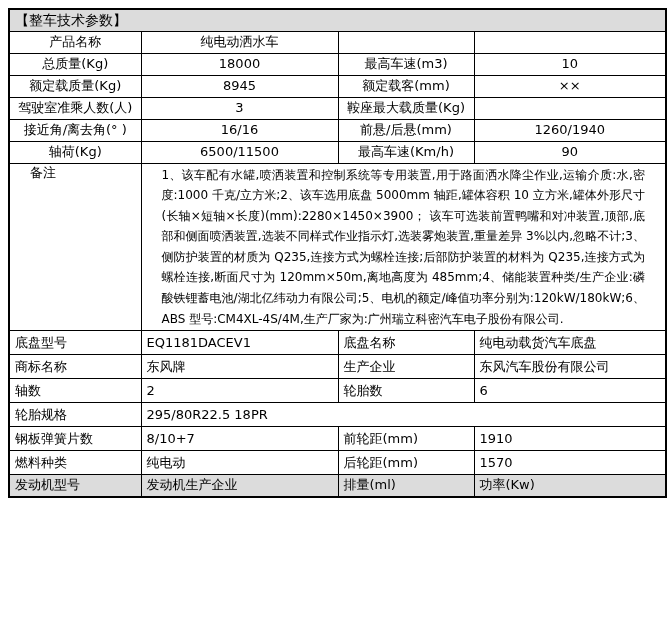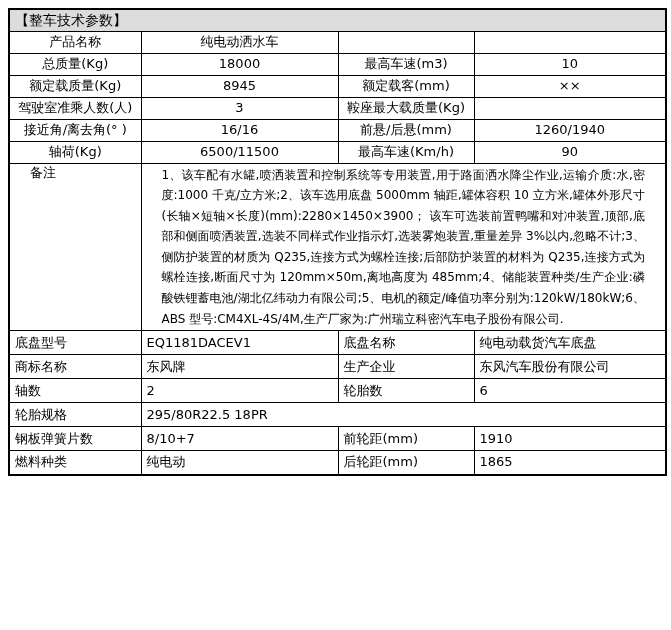--- a/index.html
+++ b/index.html
@@ -131,18 +131,24 @@
     <tr class="c-row">
       <td>钢板弹簧片数</td>
       <td>8/10+7</td>
       <td>前轮距(mm)</td>
       <td>1910</td>
     </tr>
     <tr class="c-row">
       <td>燃料种类</td>
       <td>纯电动</td>
       <td>后轮距(mm)</td>
-      <td>1865</td>
+      <td>1570</td>
+    </tr>
+    <tr class="engine-header">
+      <td>发动机型号</td>
+      <td>发动机生产企业</td>
+      <td>排量(ml)</td>
+      <td>功率(Kw)</td>
     </tr>
 
   </tbody>
     </table>
 </div>
 
 </body></html>

